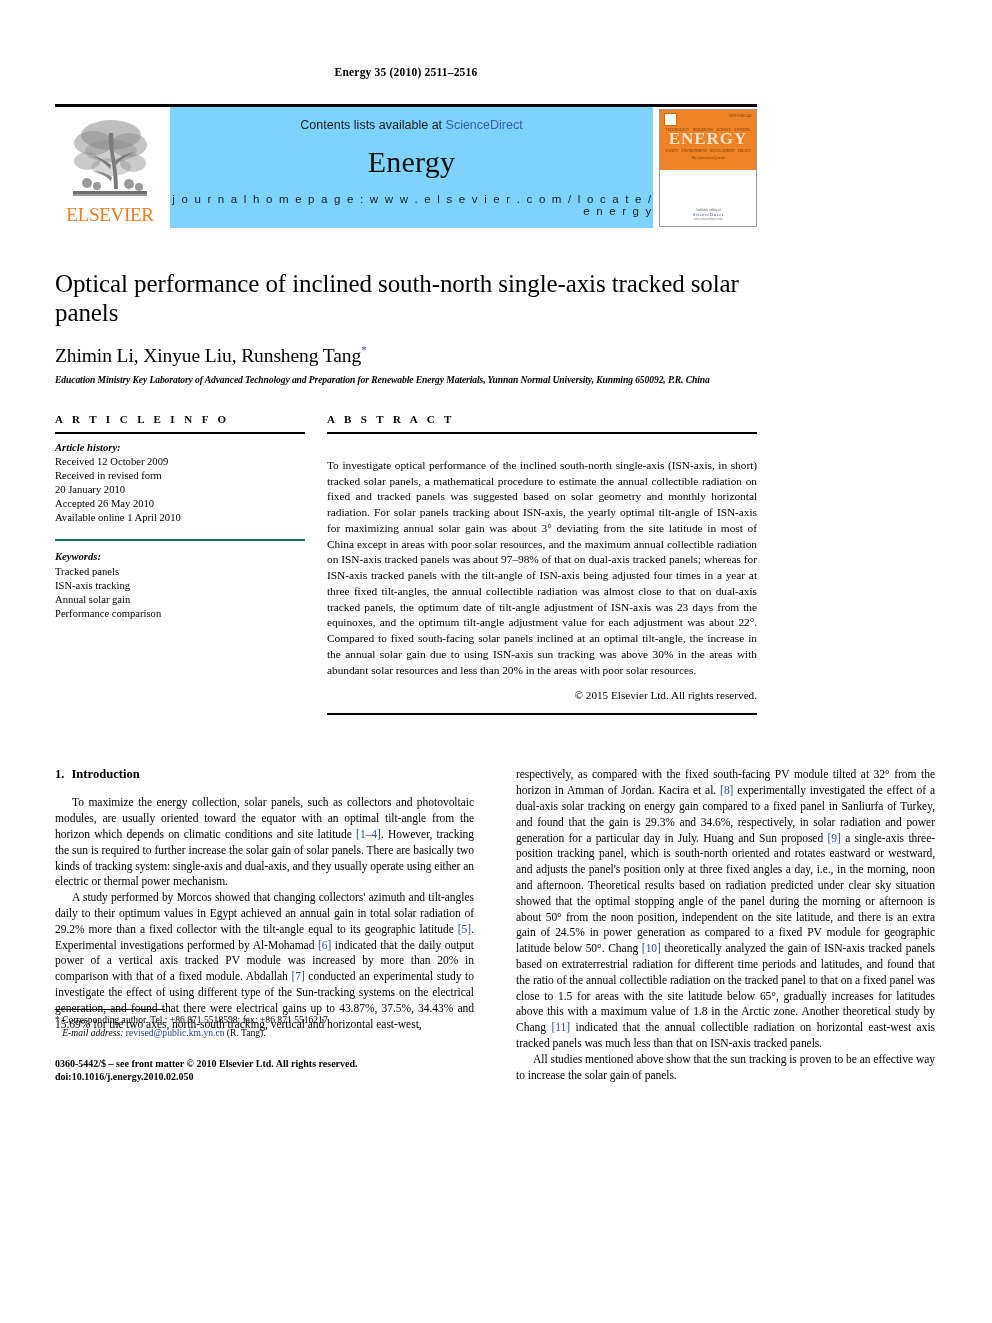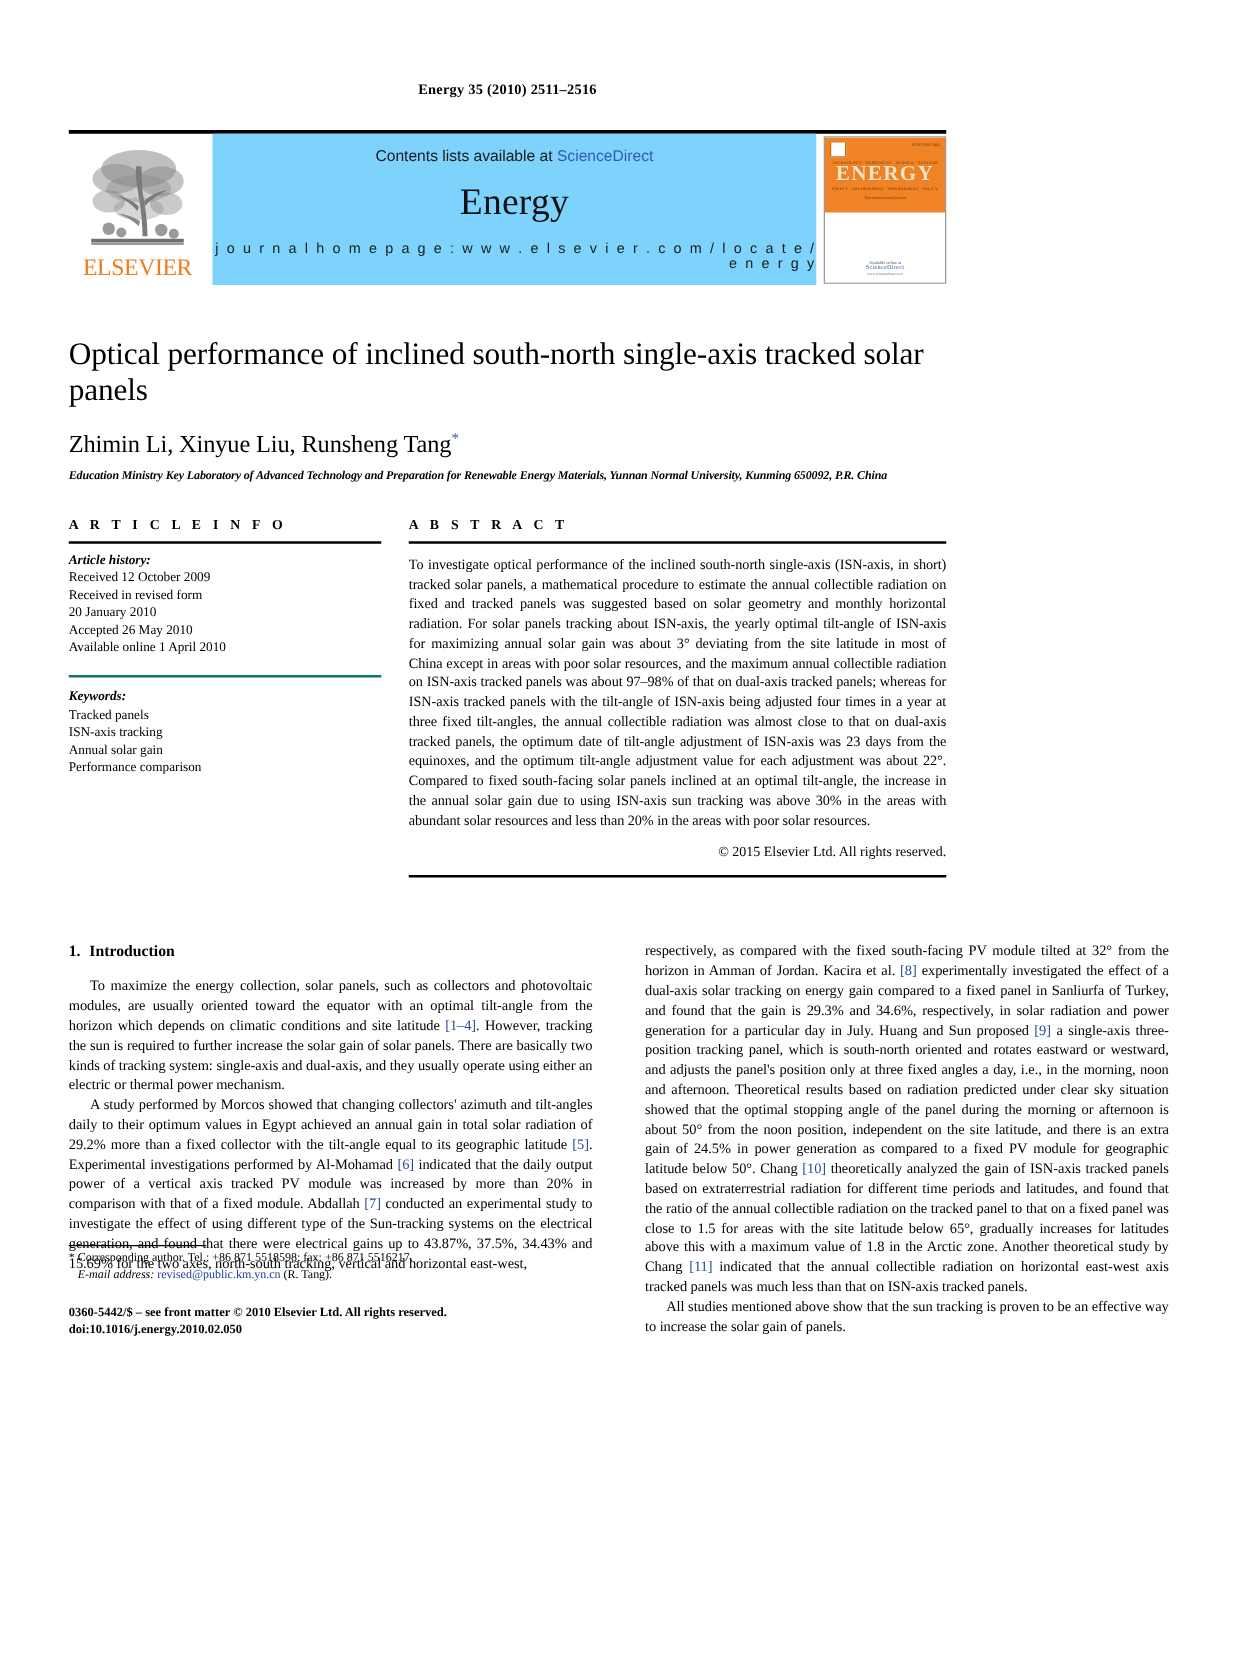--- a/index.html
+++ b/index.html
@@ -164,21 +164,21 @@
   }
   .rule { border-top: 2px solid #000; margin-top: 7px; }
 
   .hist { font-size: 10.6px; line-height: 1.33; margin-top: 7px; }
   .hist-label { font-style: italic; font-weight: bold; }
   .kw-block { margin-top: 14px; padding-top: 9px; border-top: 2px solid #0f766e; }
   .kw { font-size: 10.6px; line-height: 1.33; }
   .kw-label { font-style: italic; font-weight: bold; }
 
   .abstract-body {
-    margin-top: 10px;
+    margin-top: 24px;
     font-size: 11.4px;
     line-height: 1.38;
     text-align: justify;
     letter-spacing: -0.05px;
   }
   .copyright {
     text-align: right;
     font-size: 11.2px;
     margin-top: 11px;
     font-weight: 500;

